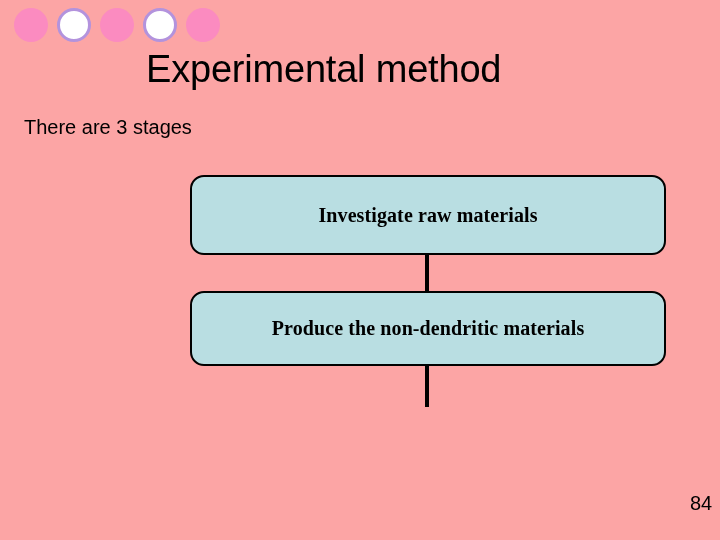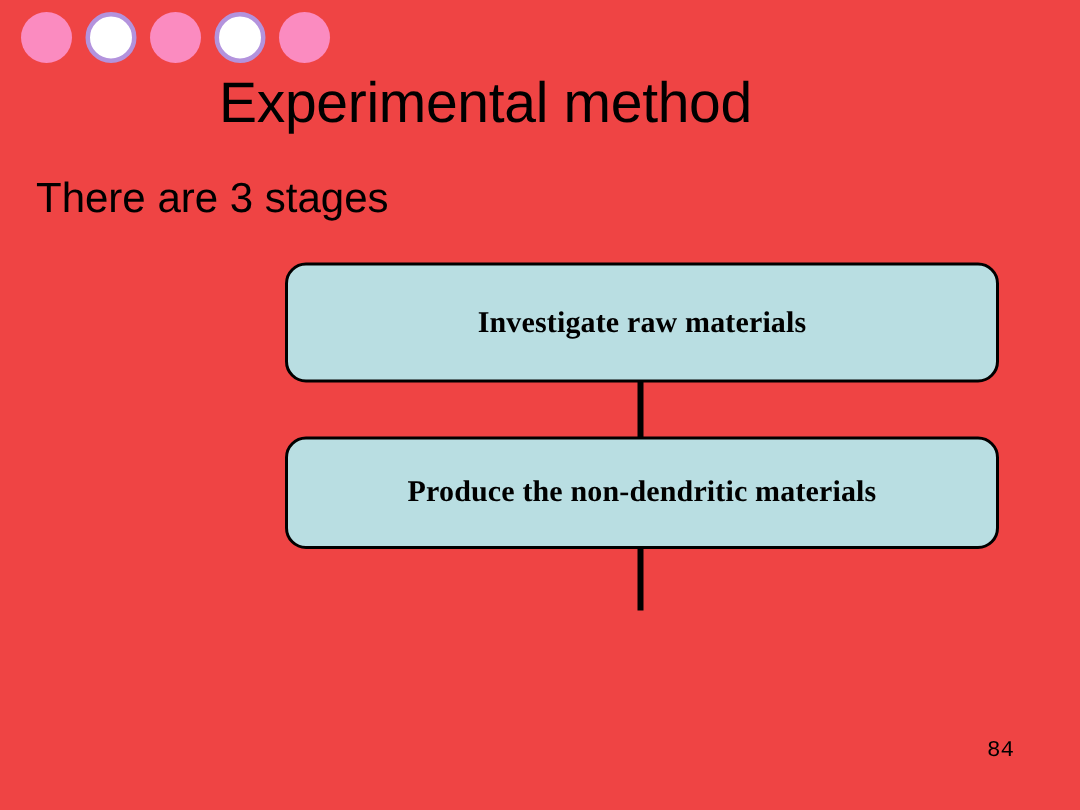--- a/index.html
+++ b/index.html
@@ -8,21 +8,21 @@
     padding: 0;
     background: #ffffff;
   }
   body {
     font-family: "Liberation Sans", sans-serif;
   }
   #slide {
     position: relative;
     width: 720px;
     height: 540px;
-    background: #ef4444;
+    background: #fca5a5;
     overflow: hidden;
   }
 
   
   #decor-circles {
     position: absolute;
     left: 14px;
     top: 8px;
     width: 210px;
     height: 38px;
@@ -61,21 +61,21 @@
     white-space: nowrap;
     line-height: 1.1;
   }
 
   
   #slide-subtitle {
     position: absolute;
     left: 24px;
     top: 116px;
     font-family: "Liberation Sans", sans-serif;
-    font-size: 28px;
+    font-size: 20px;
     font-weight: normal;
     color: #000000;
     white-space: nowrap;
   }
 
   
   #flow-diagram {
     position: absolute;
     left: 0;
     top: 0;
@@ -110,24 +110,24 @@
     white-space: nowrap;
     letter-spacing: 0.1px;
   }
   #flow-box-1 { left: 190px; top: 175px; width: 476px; height: 80px; }
   #flow-box-2 { left: 190px; top: 291px; width: 476px; height: 75px; }
   #flow-box-3 { left: 190px; top: 406px; width: 476px; height: 73px; }
 
   
   #page-number {
     position: absolute;
-    left: 658px;
+    left: 690px;
     top: 492px;
-    font-family: Liberation Mono, monospace;
-    font-size: 15px;
+    font-family: Liberation Sans, sans-serif;
+    font-size: 20px;
     color: #000000;
   }
 </style>
 </head>
 <body>
 
 <div id="slide">
 
   <div id="decor-circles">
     <div class="decor-circle filled   c0"></div>

